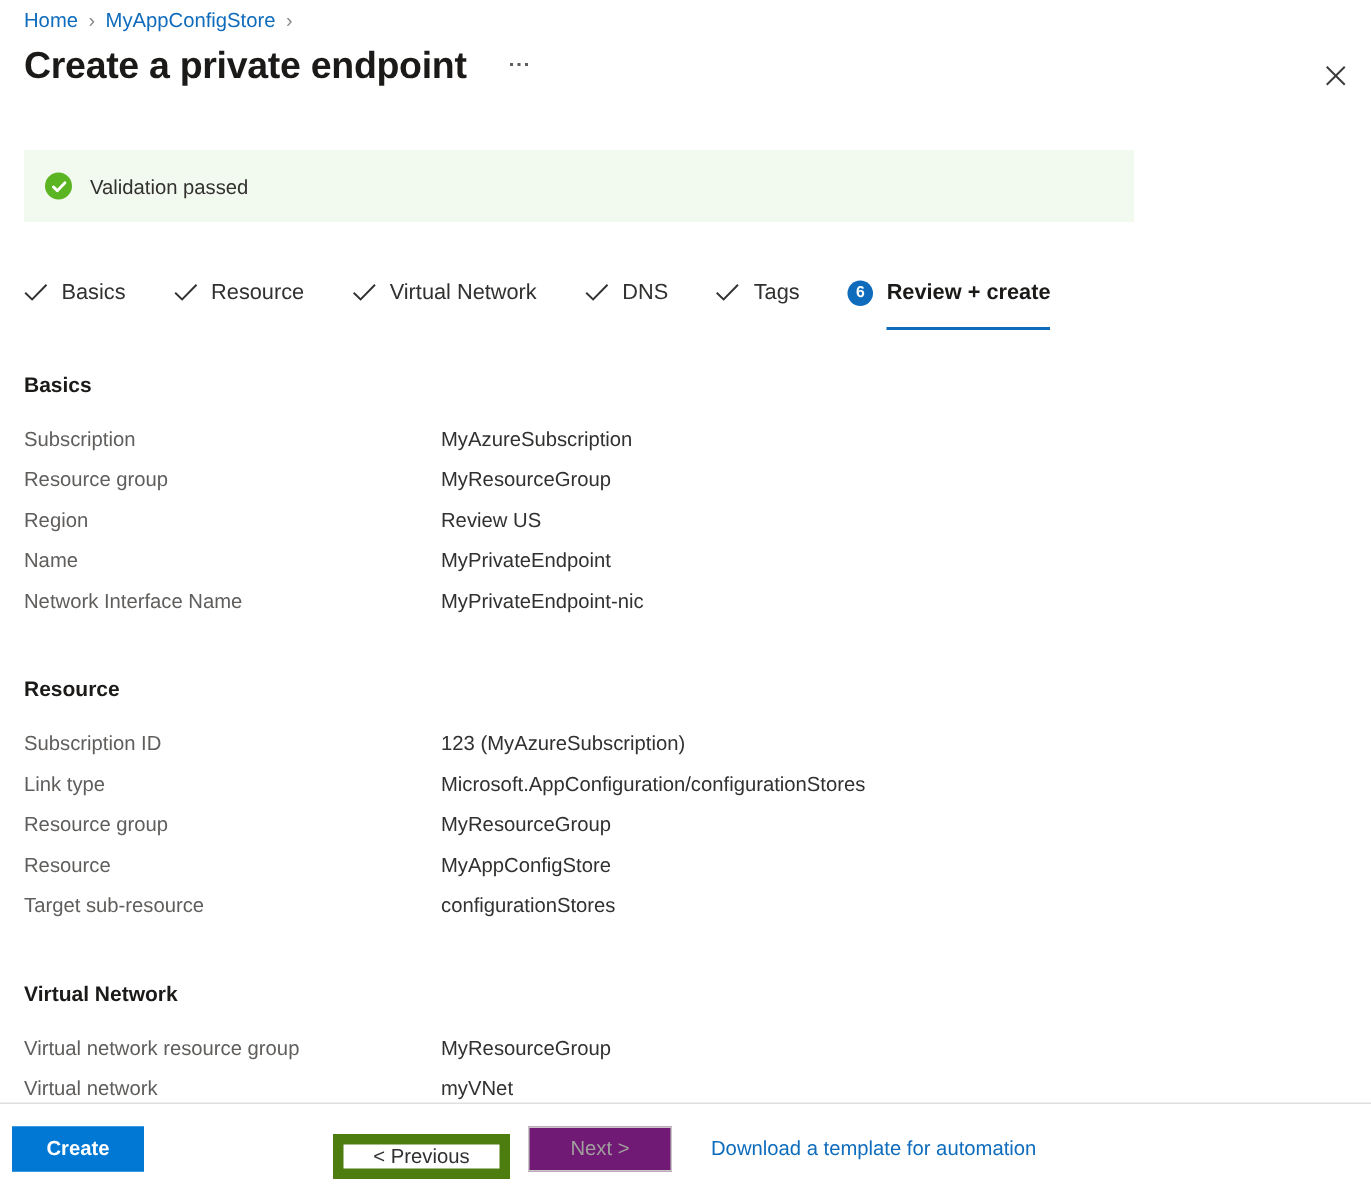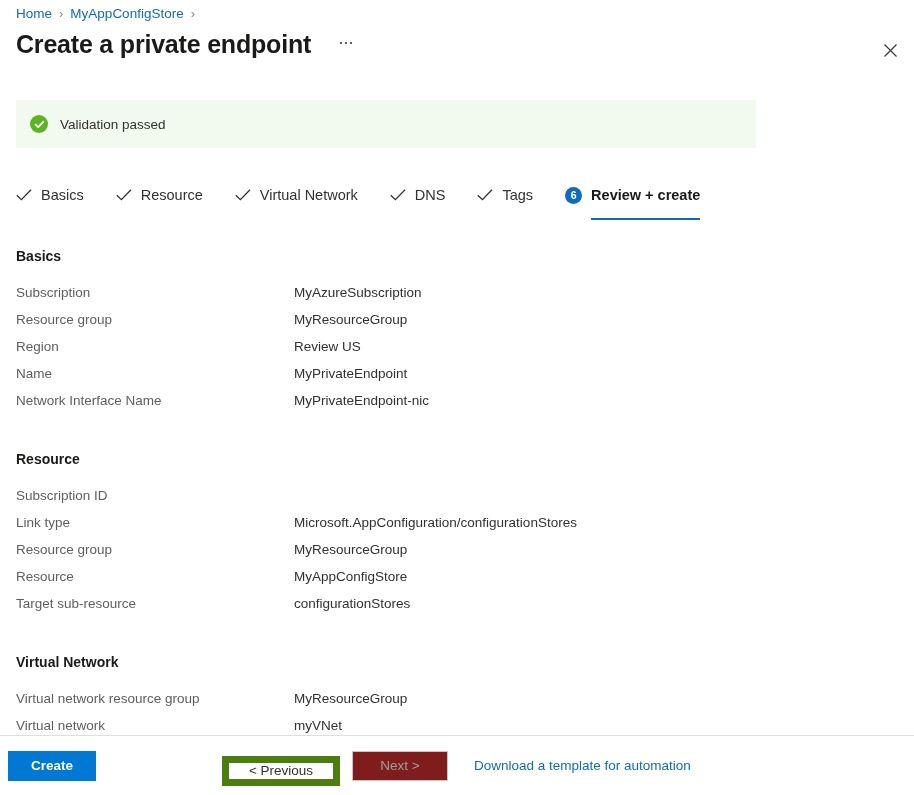--- a/index.html
+++ b/index.html
@@ -264,21 +264,21 @@
   }
   .btn-prev {
     background: #ffffff;
     color: #323130;
     border: 7px solid #4d7c0f;
     min-width: 118px;
     margin-left: 126px;
     margin-top: 10px;
   }
   .btn-next {
-    background: #7f1d1d;
+    background: #701a75;
     color: #a19f9d;
     border: 1px solid #c8c6c4;
     min-width: 96px;
     margin-left: 12px;
     cursor: default;
   }
   .footer-link {
     margin-left: 26px;
     font-size: 13.5px;
     color: #0f6cbd;
@@ -392,20 +392,21 @@
     <div class="kv-row">
       <span class="kv-label">Network Interface Name</span>
       <span class="kv-value">MyPrivateEndpoint-nic</span>
     </div>
   </div>
 
   <div class="section sec-resource">
     <h2 class="section-title">Resource</h2>
     <div class="kv-row">
       <span class="kv-label">Subscription ID</span>
+      <span class="kv-value">123 (MyAzureSubscription)</span>
     </div>
     <div class="kv-row">
       <span class="kv-label">Link type</span>
       <span class="kv-value">Microsoft.AppConfiguration/configurationStores</span>
     </div>
     <div class="kv-row">
       <span class="kv-label">Resource group</span>
       <span class="kv-value">MyResourceGroup</span>
     </div>
     <div class="kv-row">

